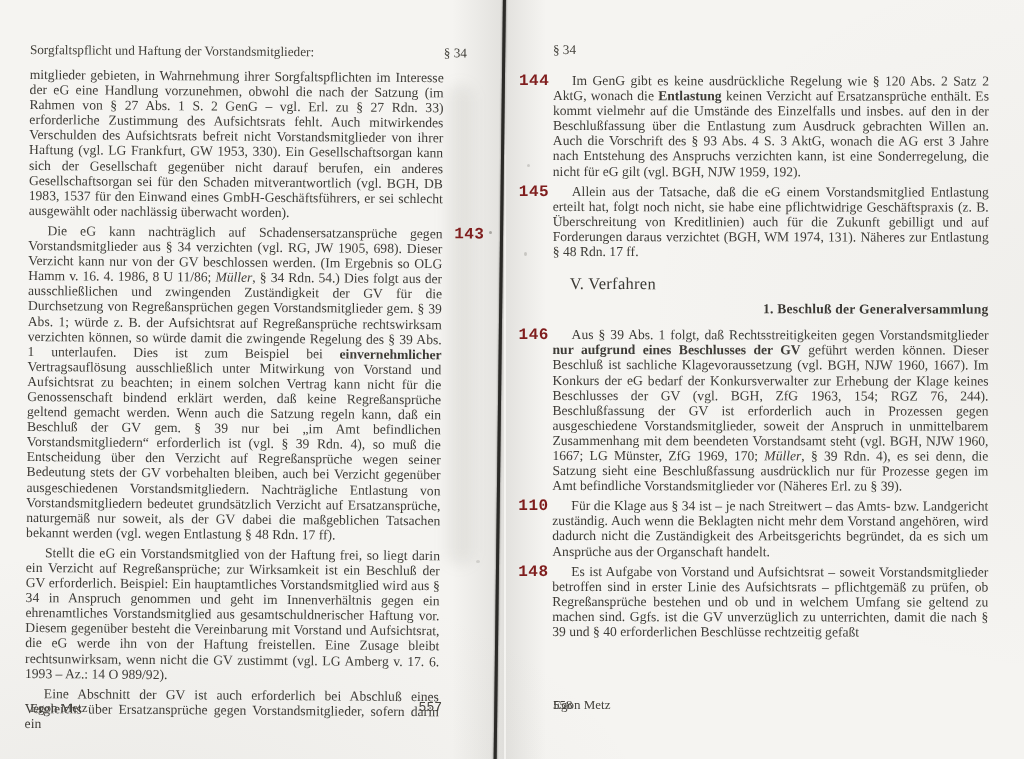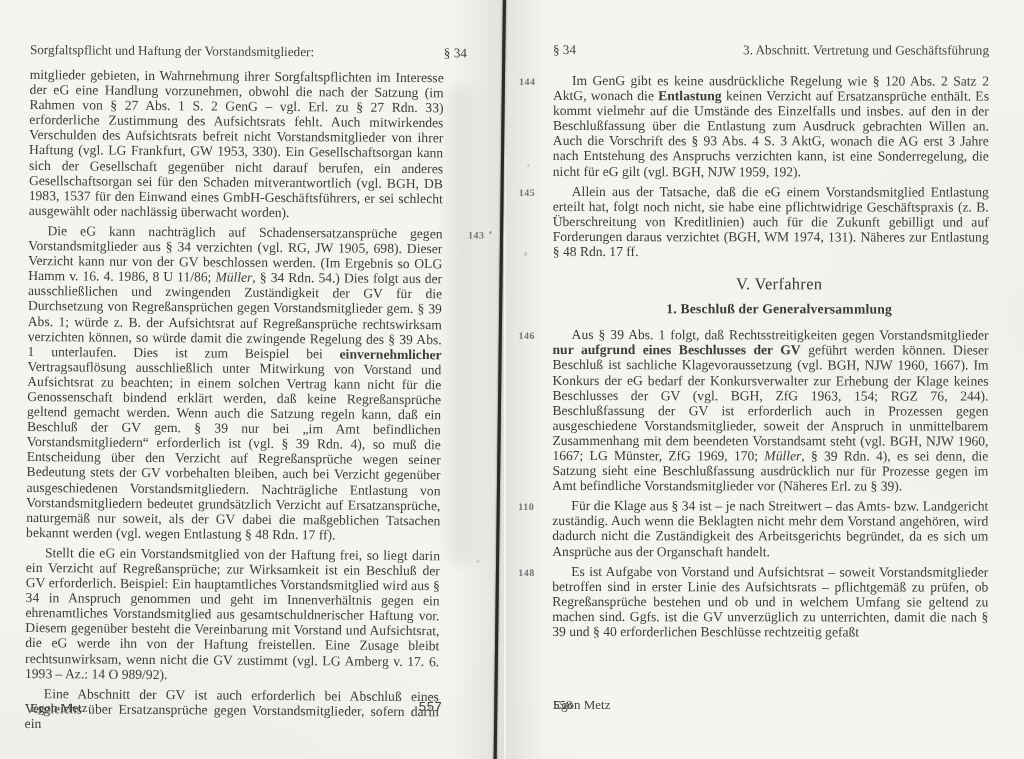--- a/index.html
+++ b/index.html
@@ -51,34 +51,34 @@
 
   .page-body { text-align:justify; font-size:13.6px; line-height:15.1px; hyphens:auto; }
 
   .para { margin:0 0 5px 0; text-indent:19px; position:relative; }
   .para.noindent { text-indent:0; }
   .bold { font-weight:bold; }
   .italic { font-style:italic; }
 
   .rdn {
     position:absolute; top:1px;
-    font-family:Liberation Serif, serif;
-    font-weight:bold; font-size:10px; letter-spacing:0.5px;
-    color:#737373; text-indent:0;
+    font-family:Liberation Mono, monospace;
+    font-weight:bold; font-size:16px; letter-spacing:0.5px;
+    color:#7f1d1d; text-indent:0;
   }
   .rdn-right { right:-42px; }
   .rdn-left  { left:-34px; }
 
   .section-heading {
     font-size:16.5px; line-height:18px; letter-spacing:0.3px;
-    margin:16px 0 8px 17px; text-indent:0; text-align:center; color:#3b3934;
+    margin:16px 0 8px 17px; text-indent:0; text-align:left; color:#3b3934;
   }
   .sub-heading {
     font-size:13.6px; font-weight:bold; letter-spacing:0.2px;
-    margin:0 0 11px 17px; text-indent:0; text-align:center; color:#3b3934;
+    margin:0 0 11px 17px; text-indent:0; text-align:right; color:#3b3934;
   }
 
   .footer { position:absolute; font-size:13px; color:#45433d; }
   .footer-left  { left:30px;  width:414px; top:700px; }
   .footer-right { left:553px; width:436px; top:697px; }
   .footer .author { display:block; text-align:left; }
   .footer .pagenum { position:absolute; top:0; }
   .footer-left  .pagenum { right:2px;font-family:Liberation Mono, monospace; }
   .footer-right .pagenum { left:0; }
 </style>
@@ -103,21 +103,20 @@
       <p class="para noindent"><span>mitglieder gebieten, in Wahrnehmung ihrer Sorgfaltspflichten im Interesse der eG eine Handlung vorzunehmen, obwohl die nach der Satzung (im Rahmen von § 27 Abs. 1 S. 2 GenG – vgl. Erl. zu § 27 Rdn. 33) erforderliche Zustimmung des Aufsichtsrats fehlt. Auch mitwirkendes Verschulden des Aufsichtsrats befreit nicht Vorstandsmitglieder von ihrer Haftung (vgl. LG Frankfurt, GW 1953, 330). Ein Gesellschaftsorgan kann sich der Gesellschaft gegenüber nicht darauf berufen, ein anderes Gesellschaftsorgan sei für den Schaden mitverantwortlich (vgl. BGH, DB 1983, 1537 für den Einwand eines GmbH-Geschäftsführers, er sei schlecht ausgewählt oder nachlässig überwacht worden).</span></p>
       <p class="para"><span class="rdn rdn-right">143</span><span>Die eG kann nachträglich auf Schadensersatzansprüche gegen Vorstandsmitglieder aus § 34 verzichten (vgl. RG, JW 1905, 698). Dieser Verzicht kann nur von der GV beschlossen werden. (Im Ergebnis so OLG Hamm v. 16. 4. 1986, 8 U 11/86; </span><span class="italic">Müller</span><span>, § 34 Rdn. 54.) Dies folgt aus der ausschließlichen und zwingenden Zuständigkeit der GV für die Durchsetzung von Regreßansprüchen gegen Vorstandsmitglieder gem. § 39 Abs. 1; würde z. B. der Aufsichtsrat auf Regreßansprüche rechtswirksam verzichten können, so würde damit die zwingende Regelung des § 39 Abs. 1 unterlaufen. Dies ist zum Beispiel bei </span><span class="bold">einvernehmlicher</span><span> Vertragsauflösung ausschließlich unter Mitwirkung von Vorstand und Aufsichtsrat zu beachten; in einem solchen Vertrag kann nicht für die Genossenschaft bindend erklärt werden, daß keine Regreßansprüche geltend gemacht werden. Wenn auch die Satzung regeln kann, daß ein Beschluß der GV gem. § 39 nur bei „im Amt befindlichen Vorstandsmitgliedern“ erforderlich ist (vgl. § 39 Rdn. 4), so muß die Entscheidung über den Verzicht auf Regreßansprüche wegen seiner Bedeutung stets der GV vorbehalten bleiben, auch bei Verzicht gegenüber ausgeschiedenen Vorstandsmitgliedern. Nachträgliche Entlastung von Vorstandsmitgliedern bedeutet grundsätzlich Verzicht auf Ersatzansprüche, naturgemäß nur soweit, als der GV dabei die maßgeblichen Tatsachen bekannt werden (vgl. wegen Entlastung § 48 Rdn. 17 ff).</span></p>
       <p class="para"><span>Stellt die eG ein Vorstandsmitglied von der Haftung frei, so liegt darin ein Verzicht auf Regreßansprüche; zur Wirksamkeit ist ein Beschluß der GV erforderlich. Beispiel: Ein hauptamtliches Vorstandsmitglied wird aus § 34 in Anspruch genommen und geht im Innenverhältnis gegen ein ehrenamtliches Vorstandsmitglied aus gesamtschuldnerischer Haftung vor. Diesem gegenüber besteht die Vereinbarung mit Vorstand und Aufsichtsrat, die eG werde ihn von der Haftung freistellen. Eine Zusage bleibt rechtsunwirksam, wenn nicht die GV zustimmt (vgl. LG Amberg v. 17. 6. 1993 – Az.: 14 O 989/92).</span></p>
       <p class="para"><span>Eine Abschnitt der GV ist auch erforderlich bei Abschluß eines Vergleichs über Ersatzansprüche gegen Vorstandsmitglieder, sofern darin ein</span></p>
     </div>
 </div>
 
 <div class="page page-right">
   <div class="running-head">
     <span>§ 34</span>
-    <span>3. Abschnitt. Vertretung und Geschäftsführung</span>
   </div>
   <div class="page-body">
       <p class="para"><span class="rdn rdn-left">144</span><span>Im GenG gibt es keine ausdrückliche Regelung wie § 120 Abs. 2 Satz 2 AktG, wonach die </span><span class="bold">Entlastung</span><span> keinen Verzicht auf Ersatzansprüche enthält. Es kommt vielmehr auf die Umstände des Einzelfalls und insbes. auf den in der Beschlußfassung über die Entlastung zum Ausdruck gebrachten Willen an. Auch die Vorschrift des § 93 Abs. 4 S. 3 AktG, wonach die AG erst 3 Jahre nach Entstehung des Anspruchs verzichten kann, ist eine Sonderregelung, die nicht für eG gilt (vgl. BGH, NJW 1959, 192).</span></p>
       <p class="para"><span class="rdn rdn-left">145</span><span>Allein aus der Tatsache, daß die eG einem Vorstandsmitglied Entlastung erteilt hat, folgt noch nicht, sie habe eine pflichtwidrige Geschäftspraxis (z. B. Überschreitung von Kreditlinien) auch für die Zukunft gebilligt und auf Forderungen daraus verzichtet (BGH, WM 1974, 131). Näheres zur Entlastung § 48 Rdn. 17 ff.</span></p>
       <div class="section-heading">V. Verfahren</div>
       <div class="sub-heading">1. Beschluß der Generalversammlung</div>
       <p class="para"><span class="rdn rdn-left">146</span><span>Aus § 39 Abs. 1 folgt, daß Rechtsstreitigkeiten gegen Vorstandsmitglieder </span><span class="bold">nur aufgrund eines Beschlusses der GV</span><span> geführt werden können. Dieser Beschluß ist sachliche Klagevoraussetzung (vgl. BGH, NJW 1960, 1667). Im Konkurs der eG bedarf der Konkursverwalter zur Erhebung der Klage keines Beschlusses der GV (vgl. BGH, ZfG 1963, 154; RGZ 76, 244). Beschlußfassung der GV ist erforderlich auch in Prozessen gegen ausgeschiedene Vorstandsmitglieder, soweit der Anspruch in unmittelbarem Zusammenhang mit dem beendeten Vorstandsamt steht (vgl. BGH, NJW 1960, 1667; LG Münster, ZfG 1969, 170; </span><span class="italic">Müller</span><span>, § 39 Rdn. 4), es sei denn, die Satzung sieht eine Beschlußfassung ausdrücklich nur für Prozesse gegen im Amt befindliche Vorstandsmitglieder vor (Näheres Erl. zu § 39).</span></p>
       <p class="para"><span class="rdn rdn-left">110</span><span>Für die Klage aus § 34 ist – je nach Streitwert – das Amts- bzw. Landgericht zuständig. Auch wenn die Beklagten nicht mehr dem Vorstand angehören, wird dadurch nicht die Zuständigkeit des Arbeitsgerichts begründet, da es sich um Ansprüche aus der Organschaft handelt.</span></p>
       <p class="para"><span class="rdn rdn-left">148</span><span>Es ist Aufgabe von Vorstand und Aufsichtsrat – soweit Vorstandsmitglieder betroffen sind in erster Linie des Aufsichtsrats – pflichtgemäß zu prüfen, ob Regreßansprüche bestehen und ob und in welchem Umfang sie geltend zu machen sind. Ggfs. ist die GV unverzüglich zu unterrichten, damit die nach § 39 und § 40 erforderlichen Beschlüsse rechtzeitig gefaßt</span></p>
     </div>

